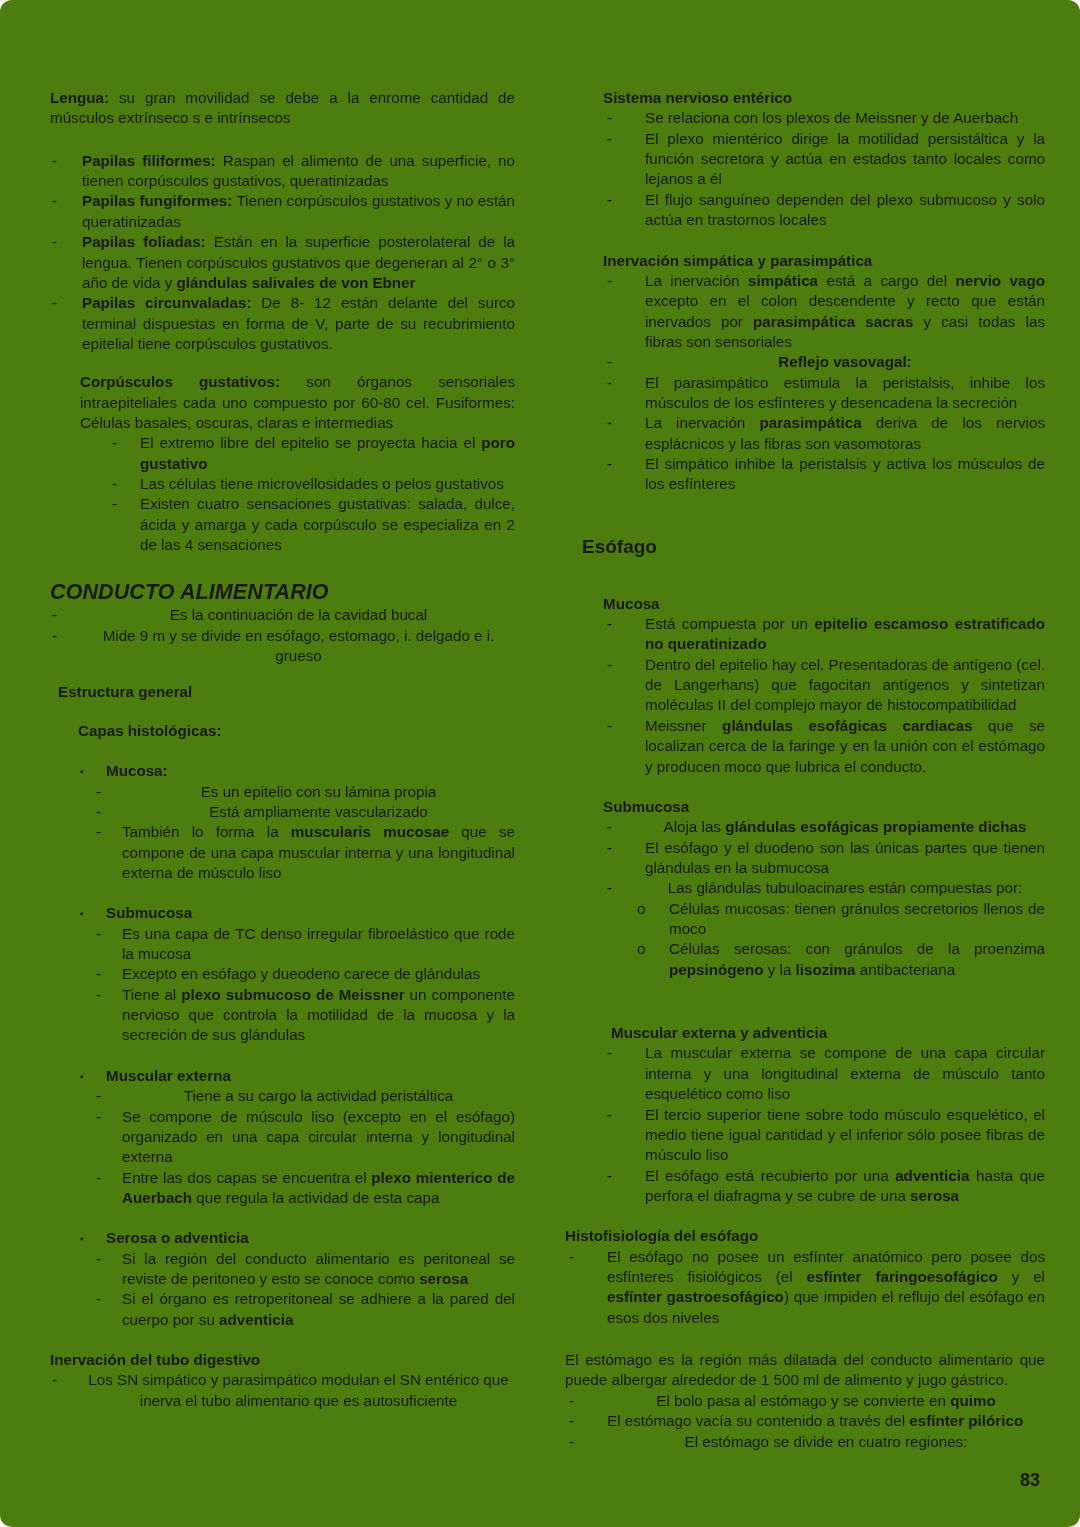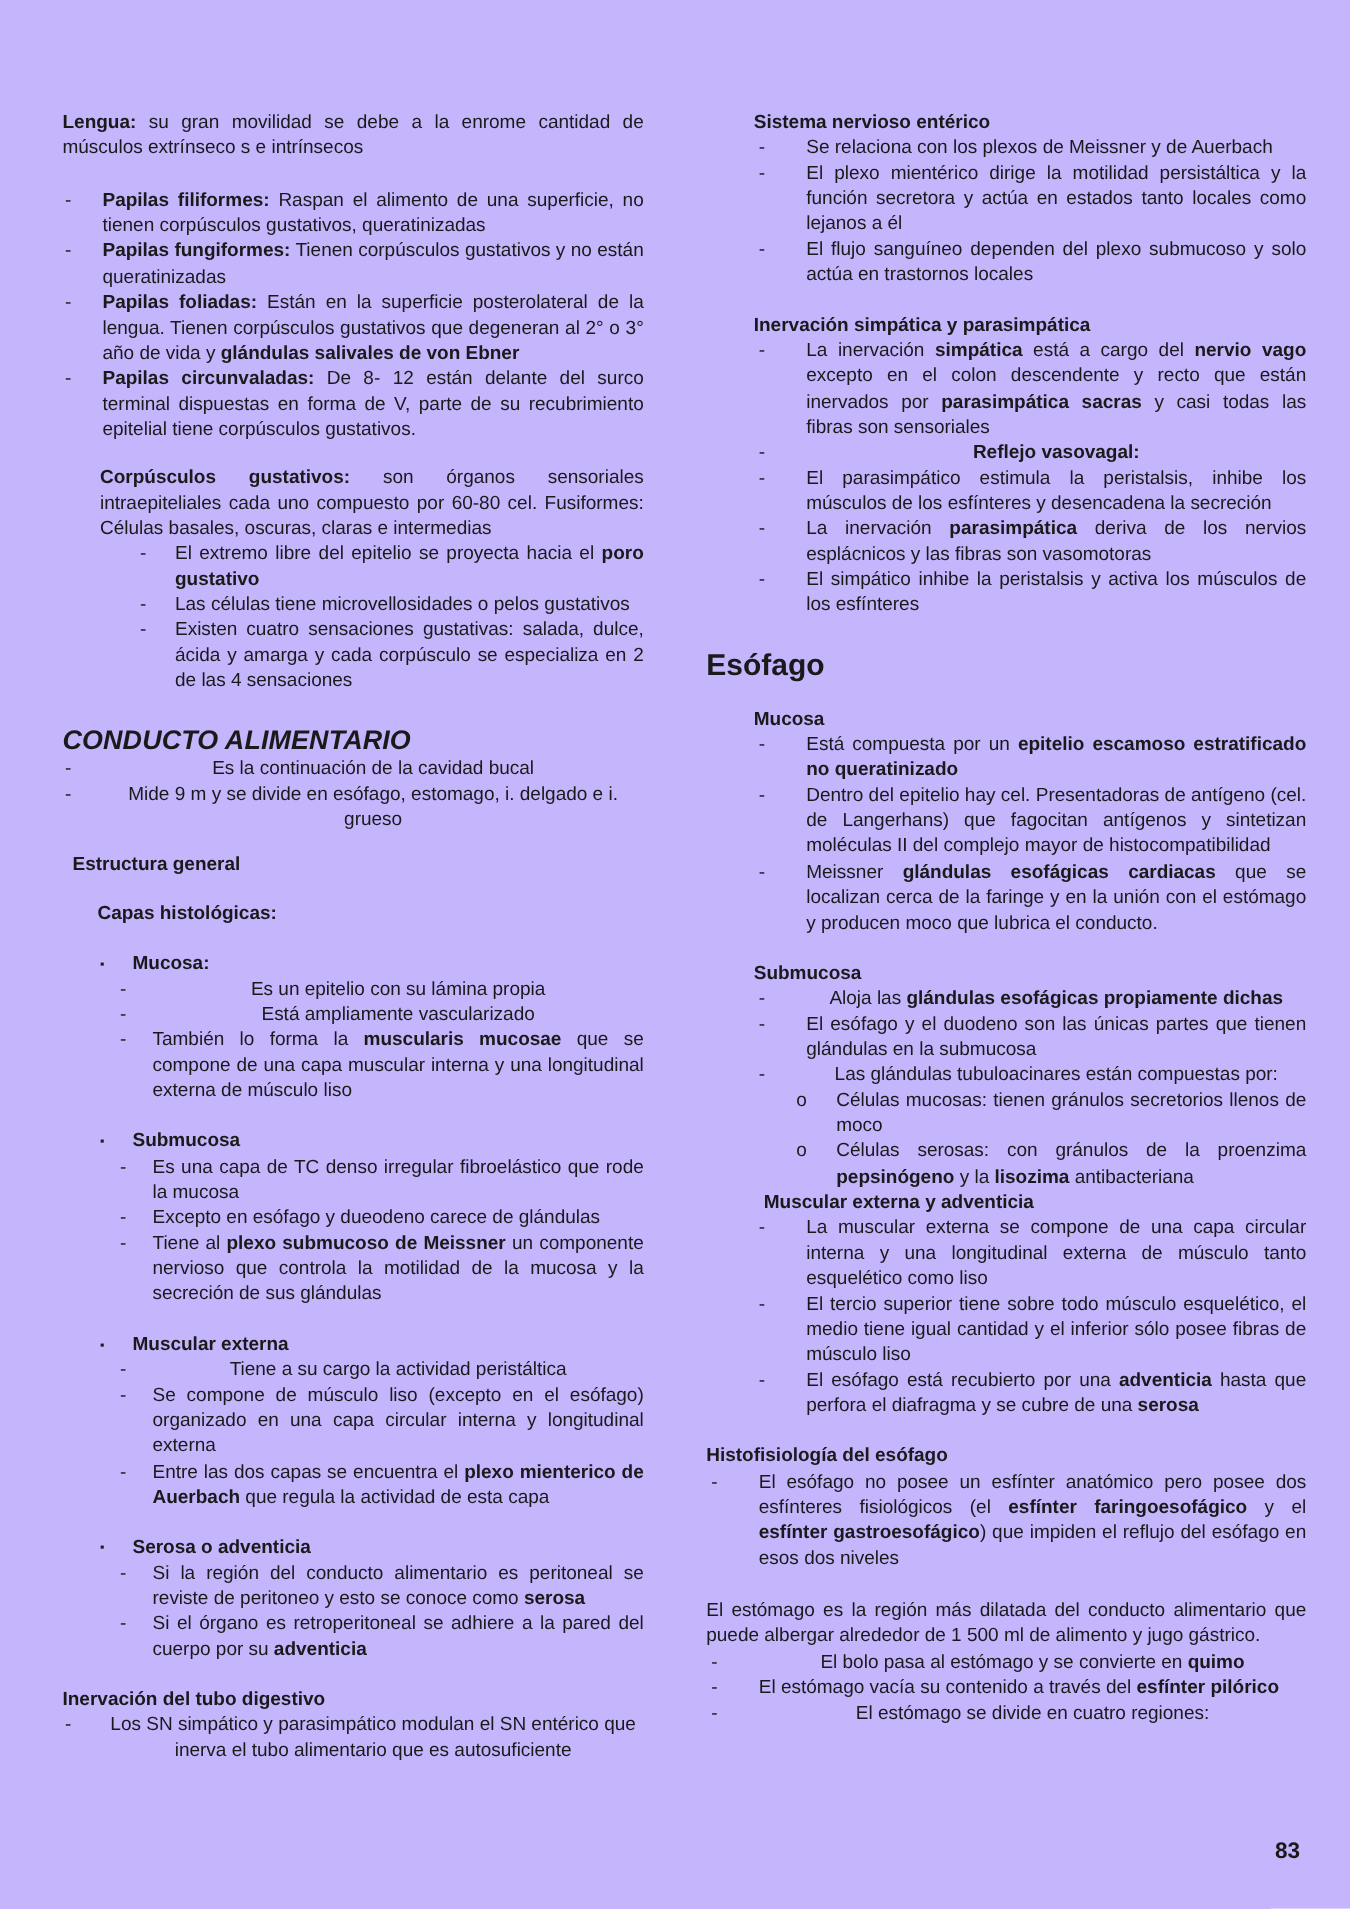--- a/index.html
+++ b/index.html
@@ -4,25 +4,26 @@
 <style>
   html, body {
     margin: 0;
     padding: 0;
     background: #ffffff;
   }
   .page {
     position: relative;
     width: 1080px;
     height: 1527px;
-    background: #c4b5fd;
+    background: #4d7c0f;
     color: #1a1a1a;
     font-family: "Liberation Sans", sans-serif;
     box-sizing: border-box;
     overflow: hidden;
+    border-radius: 12px;
   }
   .columns {
     position: absolute;
     top: 88px;
     left: 0;
     width: 1080px;
     height: 1360px;
   }
   .col {
     position: absolute;
@@ -46,24 +47,24 @@
   
   .h1 {
     font-size: 21.5px;
     font-weight: bold;
     line-height: 1.2;
     margin: 0;
     letter-spacing: 0.1px;
     font-style: italic;
   }
   .h2 {
-    font-size: 24px;
+    font-size: 19px;
     font-weight: bold;
     line-height: 1.2;
-    margin: 0;
+    margin: 17px;
   }
   .h3 {
     font-size: 15.2px;
     font-weight: bold;
     line-height: 1.34;
     margin: 0;
   }
 
   
   .row {
@@ -387,21 +388,21 @@
           <div class="row circ">
             <span class="marker">o</span>
             <span class="body">Células mucosas: tienen gránulos secretorios llenos de moco</span>
           </div>
           <div class="row circ">
             <span class="marker">o</span>
             <span class="body"><span>Células serosas: con gránulos de la proenzima </span><b>pepsinógeno</b><span> y la </span><b>lisozima</b><span> antibacteriana</span></span>
           </div>
         </div>
 
-        <div style="margin-left:8px;">
+        <div style="margin-left:8px;margin-top:43px;">
           <h3 class="h3">Muscular externa y adventicia</h3>
         </div>
         <div class="row lvl1r">
           <span class="marker">-</span>
           <span class="body">La muscular externa se compone de una capa circular interna y una longitudinal externa de músculo tanto esquelético como liso</span>
         </div>
         <div class="row lvl1r">
           <span class="marker">-</span>
           <span class="body">El tercio superior tiene sobre todo músculo esquelético, el medio tiene igual cantidad y el inferior sólo posee fibras de músculo liso</span>
         </div>

